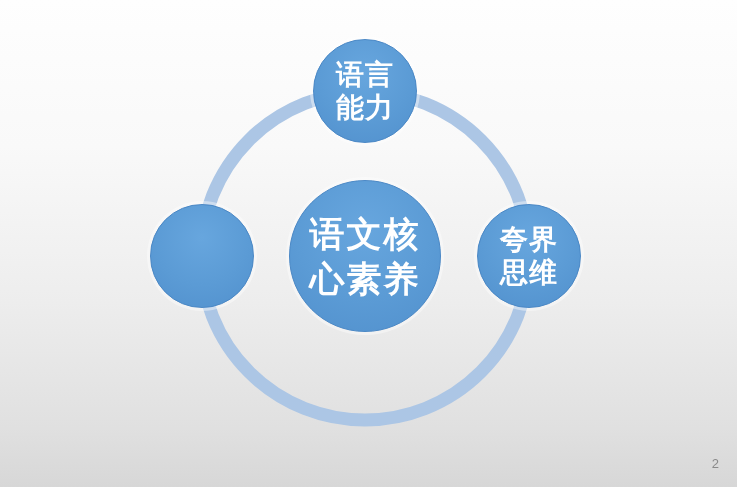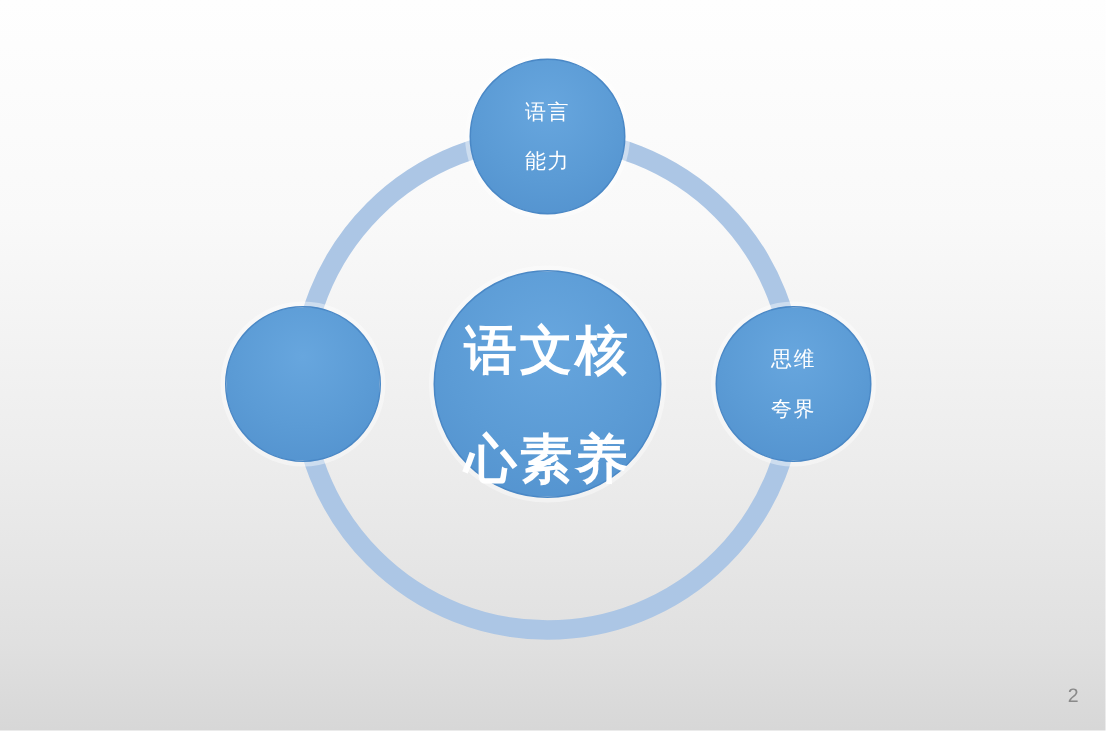--- a/index.html
+++ b/index.html
@@ -50,26 +50,25 @@
   .node-top    { left: 313px; top: 39px;  }
   .node-right  { left: 477px; top: 204px; }
   .node-bottom { left: 313px; top: 370px; }
   .node-left   { left: 150px; top: 204px; }
   .center-line {
     font-size: 35px;
     line-height: 45px;
     font-weight: bold;
     letter-spacing: 2px;
     white-space: nowrap;
-    margin-top: 28px;
   }
   .small-line {
-    font-size: 14px;
+    font-size: 28px;
     line-height: 33px;
-    font-weight: normal;
+    font-weight: bold;
     letter-spacing: 1px;
     white-space: nowrap;
   }
   .page-number {
     position: absolute;
     right: 18px;
     bottom: 16px;
     font-size: 13px;
     color: #8a8a8a;
     z-index: 3;
@@ -88,22 +87,22 @@
     <div class="center-line">语文核</div>
     <div class="center-line">心素养</div>
   </div>
 
   <div class="node node-small node-top">
     <div class="small-line">语言</div>
     <div class="small-line">能力</div>
   </div>
 
   <div class="node node-small node-right">
+    <div class="small-line">夸界</div>
     <div class="small-line">思维</div>
-    <div class="small-line">夸界</div>
   </div>
 
 
   <div class="node node-small node-left">
   </div>
 
   <div class="page-number">2</div>
 
 </div>
 

